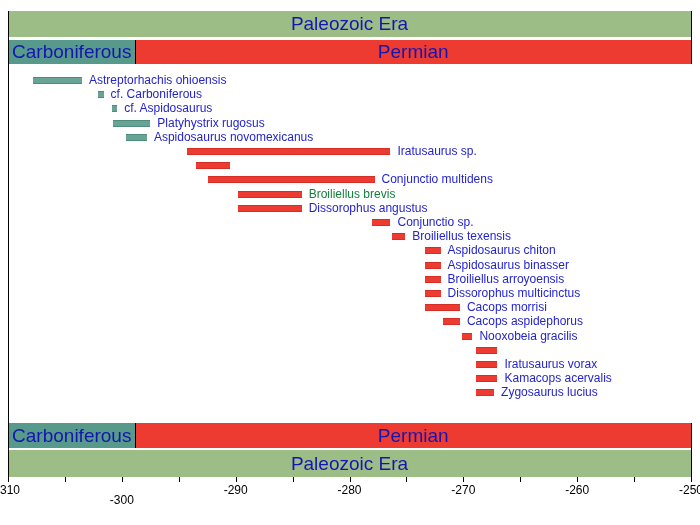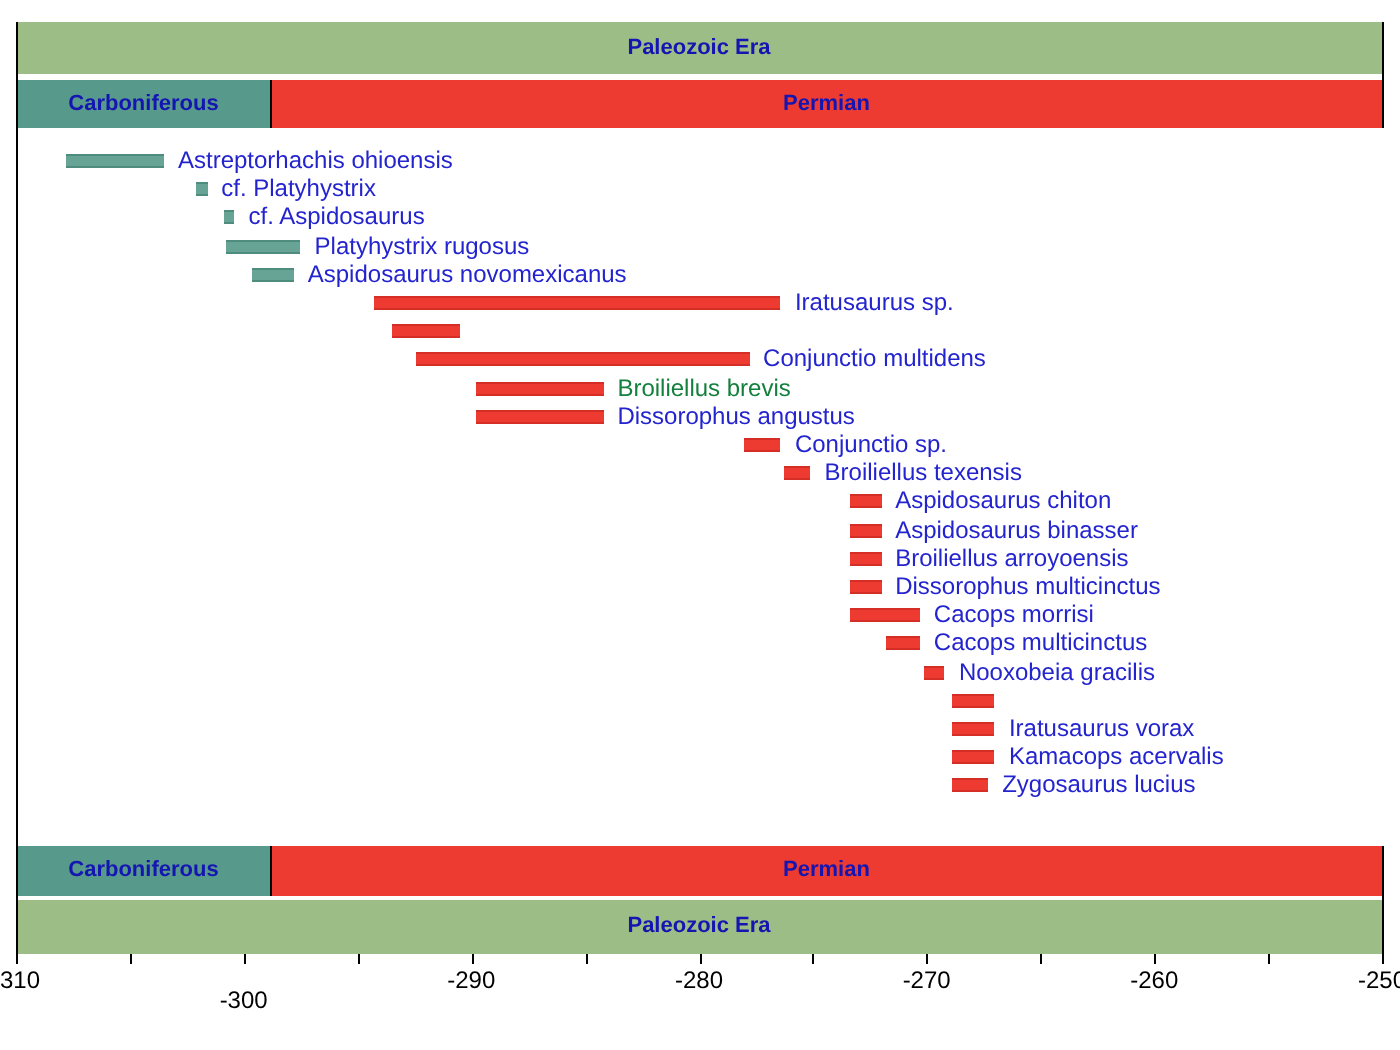--- a/index.html
+++ b/index.html
@@ -1,21 +1,21 @@
 <!DOCTYPE html>
 <html><head>
 <meta charset="utf-8">
 <style>
   html,body{margin:0;padding:0;background:#fff;}
   body{width:700px;height:525px;position:relative;overflow:hidden;
        font-family:"Liberation Sans", sans-serif;}
   #chart{position:absolute;left:0;top:0;width:700px;height:525px;}
   .band{position:absolute;box-sizing:border-box;}
   .band-label{position:absolute;transform:translateX(-50%);white-space:nowrap;
-      font-size:11px;font-weight:bold;}
+      font-size:19px;font-weight:normal;}
   .vline{position:absolute;width:1px;background:#000;}
   .bar{position:absolute;height:5px;}
   .bar.teal{background:#68a496;border-top:1px solid #4e8d7e;border-bottom:1px solid #4e8d7e;}
   .bar.red{background:#ee3b31;border-top:1px solid #d42e26;border-bottom:1px solid #d42e26;}
   .taxon-label{position:absolute;font-size:12px;white-space:nowrap;line-height:13px;}
   .tick{position:absolute;width:1px;height:5px;background:#000;}
   .tick-label{position:absolute;transform:translateX(-50%);font-size:12px;color:#000;
       white-space:nowrap;}
 </style>
 </head>
@@ -35,21 +35,21 @@
     <div class="band" style="left: 8px; top: 450px; width: 683px; height: 27px; background: rgb(156, 189, 134);"></div>
     <div class="band-label" style="left: 349.5px; top: 450px; line-height: 27px; color: rgb(21, 21, 178);">Paleozoic Era</div>
     <div class="vline" style="left: 135.493px; top: 40px; height: 24px;"></div>
     <div class="vline" style="left: 135.493px; top: 423px; height: 25px;"></div>
     <div class="vline" style="left: 8px; top: 11px; height: 466px;"></div>
     <div class="vline" style="left: 691px; top: 11px; height: 53px;"></div>
     <div class="vline" style="left: 691px; top: 423px; height: 54px;"></div>
     <div class="bar teal" style="left: 33.0433px; top: 77px; width: 48.9483px;"></div>
     <div class="taxon-label" style="left: 88.9917px; top: 74px; color: rgb(36, 36, 207);">Astreptorhachis ohioensis</div>
     <div class="bar teal" style="left: 97.9283px; top: 91.2px; width: 5.69167px;"></div>
-    <div class="taxon-label" style="left: 110.62px; top: 88.2px; color: rgb(36, 36, 207);">cf. Platyhystrix</div>
+    <div class="taxon-label" style="left: 110.62px; top: 88.2px; color: rgb(36, 36, 207);">cf. Carboniferous</div>
     <div class="bar teal" style="left: 111.588px; top: 105.4px; width: 5.69167px;"></div>
     <div class="taxon-label" style="left: 124.28px; top: 102.4px; color: rgb(36, 36, 207);">cf. Aspidosaurus</div>
     <div class="bar teal" style="left: 112.727px; top: 119.6px; width: 37.565px;"></div>
     <div class="taxon-label" style="left: 157.292px; top: 116.6px; color: rgb(36, 36, 207);">Platyhystrix rugosus</div>
     <div class="bar teal" style="left: 126.387px; top: 133.8px; width: 20.49px;"></div>
     <div class="taxon-label" style="left: 153.877px; top: 130.8px; color: rgb(36, 36, 207);">Aspidosaurus novomexicanus</div>
     <div class="bar red" style="left: 186.718px; top: 148px; width: 203.762px;"></div>
     <div class="taxon-label" style="left: 397.48px; top: 145px; color: rgb(36, 36, 207);">Iratusaurus sp.</div>
     <div class="bar red" style="left: 195.825px; top: 162.2px; width: 34.15px;"></div>
     <div class="bar red" style="left: 208.347px; top: 176.4px; width: 166.197px;"></div>
@@ -66,21 +66,21 @@
     <div class="taxon-label" style="left: 447.567px; top: 244.4px; color: rgb(36, 36, 207);">Aspidosaurus chiton</div>
     <div class="bar red" style="left: 424.63px; top: 261.6px; width: 15.9367px;"></div>
     <div class="taxon-label" style="left: 447.567px; top: 258.6px; color: rgb(36, 36, 207); text-align: center;">Aspidosaurus binasser</div>
     <div class="bar red" style="left: 424.63px; top: 275.8px; width: 15.9367px;"></div>
     <div class="taxon-label" style="left: 447.567px; top: 272.8px; color: rgb(36, 36, 207);">Broiliellus arroyoensis</div>
     <div class="bar red" style="left: 424.63px; top: 290px; width: 15.9367px;"></div>
     <div class="taxon-label" style="left: 447.567px; top: 287px; color: rgb(36, 36, 207);">Dissorophus multicinctus</div>
     <div class="bar red" style="left: 424.63px; top: 304.2px; width: 35.2883px;"></div>
     <div class="taxon-label" style="left: 466.918px; top: 301.2px; color: rgb(36, 36, 207);">Cacops morrisi</div>
     <div class="bar red" style="left: 442.843px; top: 318.4px; width: 17.075px;"></div>
-    <div class="taxon-label" style="left: 466.918px; top: 315.4px; color: rgb(36, 36, 207);">Cacops multicinctus</div>
+    <div class="taxon-label" style="left: 466.918px; top: 315.4px; color: rgb(36, 36, 207);">Cacops aspidephorus</div>
     <div class="bar red" style="left: 462.195px; top: 332.6px; width: 10.245px;"></div>
     <div class="taxon-label" style="left: 479.44px; top: 329.6px; color: rgb(36, 36, 207);">Nooxobeia gracilis</div>
     <div class="bar red" style="left: 475.855px; top: 346.8px; width: 21.6283px;"></div>
     <div class="bar red" style="left: 475.855px; top: 361px; width: 21.6283px;"></div>
     <div class="taxon-label" style="left: 504.483px; top: 358px; color: rgb(36, 36, 207);">Iratusaurus vorax</div>
     <div class="bar red" style="left: 475.855px; top: 375.2px; width: 21.6283px;"></div>
     <div class="taxon-label" style="left: 504.483px; top: 372.2px; color: rgb(36, 36, 207);">Kamacops acervalis</div>
     <div class="bar red" style="left: 475.855px; top: 389.4px; width: 18.2133px;"></div>
     <div class="taxon-label" style="left: 501.068px; top: 386.4px; color: rgb(36, 36, 207);">Zygosaurus lucius</div>
     <div class="tick" style="left: 8px; top: 477px;"></div>

